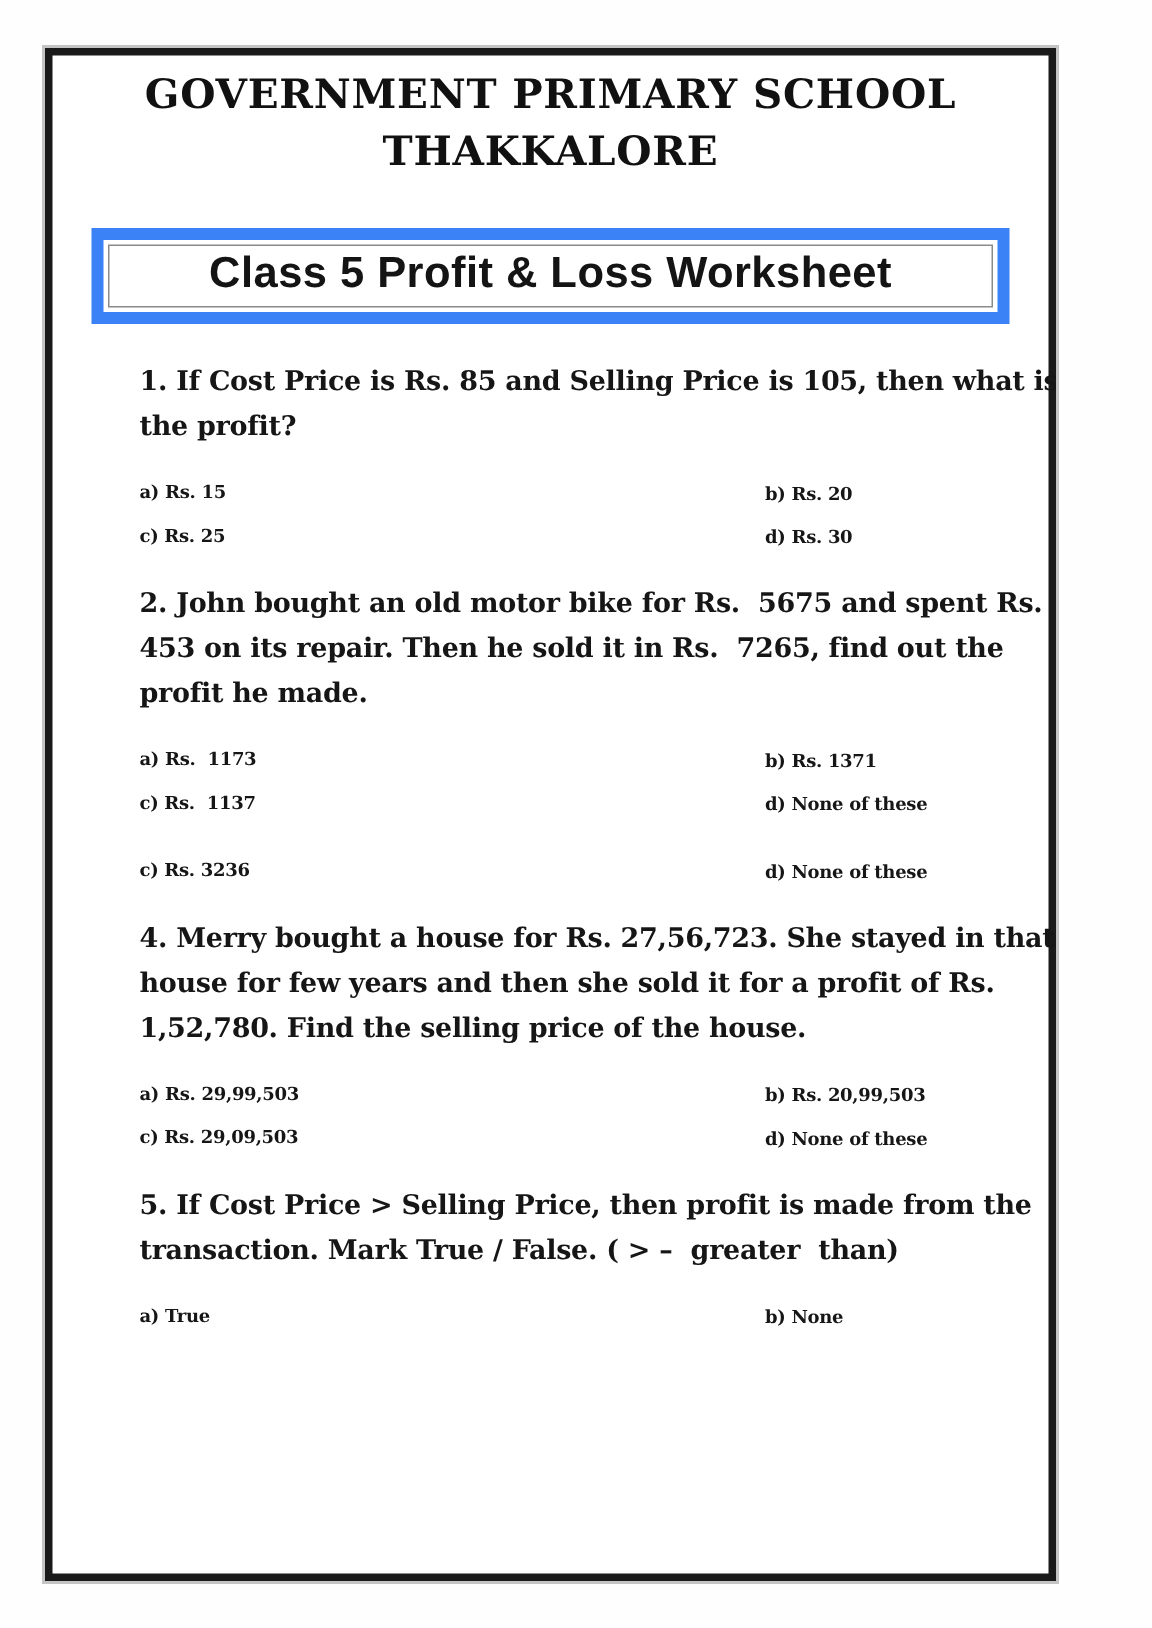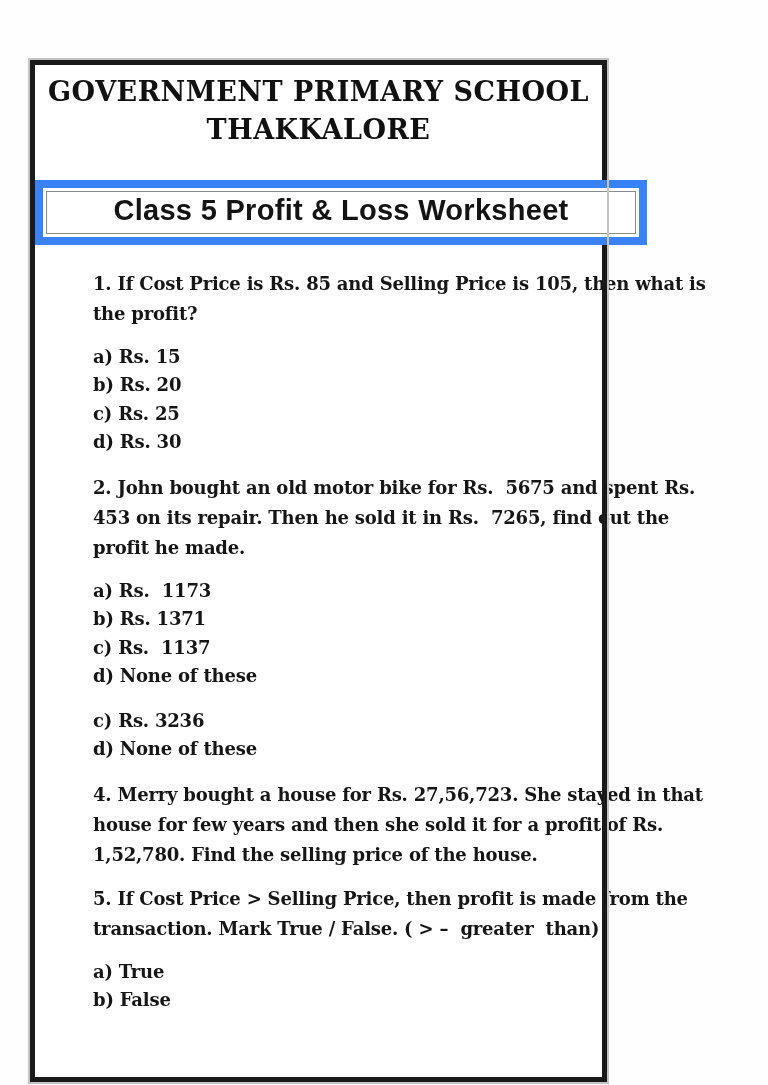--- a/index.html
+++ b/index.html
@@ -7,26 +7,25 @@
   body {
     background: #fefefe;
     position: relative;
     font-family: "DejaVu Serif", serif;
     color: #1a1a1a;
   }
   .page {
     position: absolute;
     left: 30px;
     top: 32px;
-    width: 577px;
+    width: 674px;
     height: 1022px;
     background: #ffffff;
     border: 5px solid #1a1a1a;
     outline: 2px solid #c4c4c4;
-    margin-top: 28px;
   }
   .school-header {
     margin-top: 8px;
     text-align: center;
   }
   .school-line {
     font-family: "DejaVu Serif", serif;
     font-weight: bold;
     font-size: 27px;
     line-height: 38px;
@@ -63,21 +62,21 @@
     letter-spacing: -0.2px;
     white-space: pre;
     color: #161616;
     margin-bottom: 14px;
   }
   .opts { margin-bottom: 16px; }
   .opt-row { line-height: 28px; }
   .opt {
     font-family: "DejaVu Serif", serif;
     font-weight: bold;
-    font-size: 18px;
+    font-size: 12px;
     letter-spacing: -0.2px;
     white-space: pre;
     color: #161616;
   }
   .opt.left {
     display: inline-block;
     width: 417px;
     vertical-align: top;
   }
 </style>
@@ -131,26 +130,34 @@
         <div class="opt-row">
           <span class="opt left">c) Rs. 3236</span><span class="opt">d) None of these</span>
         </div>
       </div>
     </div>
 
     <div class="q">
       <div class="q-text">4. Merry bought a house for Rs. 27,56,723. She stayed in that
 house for few years and then she sold it for a profit of Rs.
 1,52,780. Find the selling price of the house.</div>
+      <div class="opts">
+        <div class="opt-row">
+          <span class="opt left">a) Rs. 29,99,503</span><span class="opt">b) Rs. 20,99,503</span>
+        </div>
+        <div class="opt-row">
+          <span class="opt left">c) Rs. 29,09,503</span><span class="opt">d) None of these</span>
+        </div>
+      </div>
     </div>
 
     <div class="q">
       <div class="q-text">5. If Cost Price &gt; Selling Price, then profit is made from the
 transaction. Mark True / False. ( &gt; –  greater  than)</div>
       <div class="opts">
         <div class="opt-row">
-          <span class="opt left">a) True</span><span class="opt">b) False</span>
+          <span class="opt left">a) True</span><span class="opt">b) None</span>
         </div>
       </div>
     </div>
 
   </div>
 </div>
 
 </body></html>

